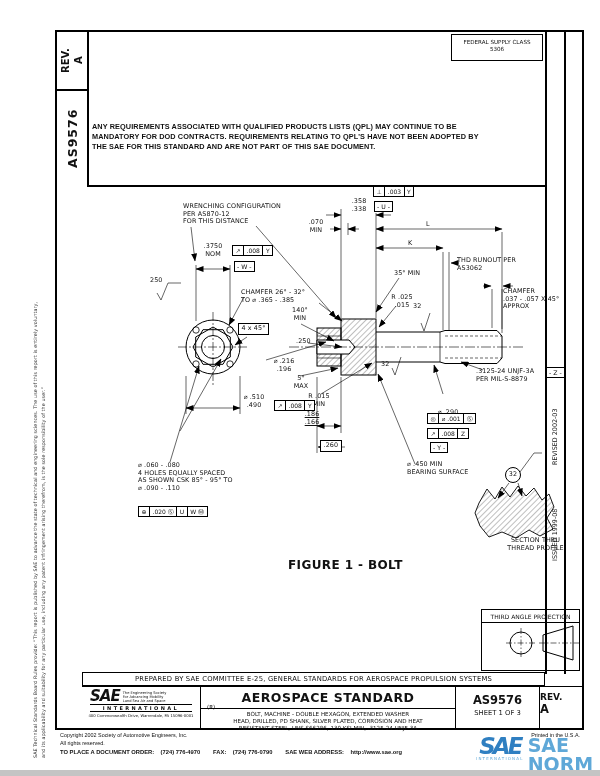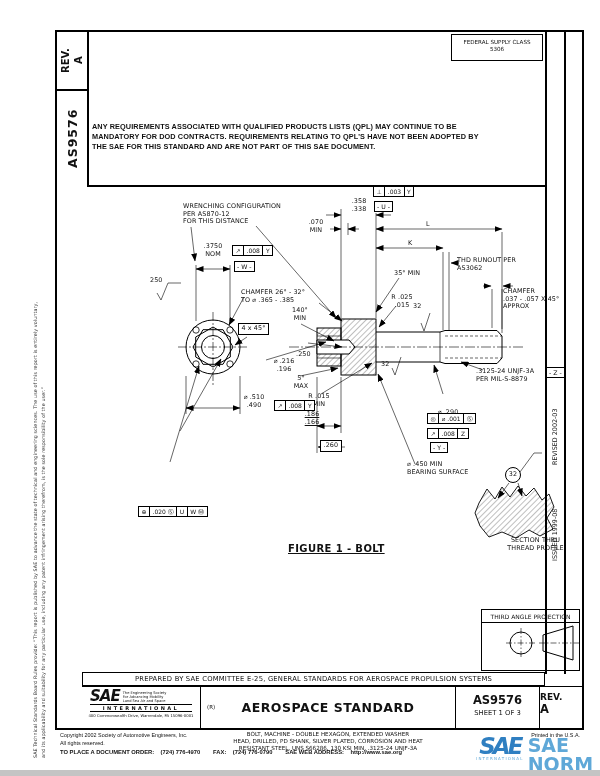--- a/index.html
+++ b/index.html
@@ -198,21 +198,21 @@
       <div class="lbl" style="left:315px;top:55px;">K</div>
       <div class="lbl" style="left:364px;top:72px;">THD RUNOUT PER
 AS3062</div>
       <div class="lbl" style="left:301px;top:85px;">35° MIN</div>
       <div class="lbl" style="left:148px;top:104px;">CHAMFER 26° - 32°
 TO ⌀ .365 - .385</div>
       <div class="lbl" style="left:57px;top:92px;">250</div>
       <div class="lbl c" style="left:194px;top:122px;width:26px;">140°
 MIN</div>
       <div class="lbl boxed" style="left:145px;top:138px;">4 x 45°</div>
-      <div class="lbl" style="left:203px;top:166px;">.250</div>
+      <div class="lbl" style="left:203px;top:153px;">.250</div>
       <div class="lbl c" style="left:176px;top:173px;width:30px;">⌀ .216
 .196</div>
       <div class="lbl c" style="left:197px;top:190px;width:22px;">5°
 MAX</div>
       <div class="lbl c" style="left:212px;top:208px;width:28px;">R .015
 MIN</div>
       <div class="lbl c" style="left:146px;top:209px;width:30px;">⌀ .510
 .490</div>
       <div class="lbl c" style="left:295px;top:109px;width:28px;">R .025
 .015</div>
@@ -221,26 +221,30 @@
       <div class="lbl" style="left:410px;top:103px;">CHAMFER
 .037 - .057 X 45°
 APPROX</div>
       <div class="lbl" style="left:383px;top:183px;">.3125-24 UNJF-3A
 PER MIL-S-8879</div>
       <div class="lbl c" style="left:341px;top:224px;width:28px;">⌀ .290
 .280</div>
       <div class="lbl c" style="left:206px;top:226px;width:26px;text-decoration:underline;">.186
 .166</div>
       <div class="lbl boxed" style="left:227px;top:255px;">.260</div>
+      <div class="lbl" style="left:45px;top:277px;">⌀ .060 - .080
+4 HOLES EQUALLY SPACED
+AS SHOWN CSK 85° - 95° TO
+⌀ .090 - .110</div>
       <div class="lbl" style="left:314px;top:276px;">⌀ .450 MIN
 BEARING SURFACE</div>
       <div class="lbl circled" style="left:412px;top:282px;">32</div>
       <div class="lbl c" style="left:390px;top:352px;width:105px;">SECTION THRU
 THREAD PROFILE</div>
-      <div class="lbl b" style="left:195px;top:360px;font-size:10px;letter-spacing:.4px;text-decoration:underline;">FIGURE 1 - BOLT</div>
+      <div class="lbl b" style="left:195px;top:377px;font-size:12px;letter-spacing:.4px;">FIGURE 1 - BOLT</div>
 
       <div class="fcf" style="left:139px;top:60px;">
         <span>↗</span>
           <span>.008</span>
           <span>Y</span>
       </div>
       <div class="fcf" style="left:280px;top:1px;">
         <span>⊥</span>
           <span>.003</span>
           <span>Y</span>
@@ -284,21 +288,21 @@
         <div style="display:flex;align-items:flex-start;padding:3px 0 0 8px;">
           <span style="font-size:15px;font-weight:bold;font-style:italic;letter-spacing:-1px;line-height:13px;">SAE</span>
           <span style="font-size:3.6px;line-height:4.2px;white-space:pre-line;margin-left:3px;margin-top:1px;">The Engineering Society
 For Advancing Mobility
 Land Sea Air and Space</span>
         </div>
         <div style="margin:0 8px 0 8px;border-top:.8px solid #000;border-bottom:.8px solid #000;text-align:center;font-size:5px;letter-spacing:2.4px;font-weight:bold;">INTERNATIONAL</div>
         <div style="text-align:center;font-size:3.8px;margin-top:1.5px;">400 Commonwealth Drive, Warrendale, PA 15096-0001</div>
       </div>
       <div class="tbcell" style="width:255px;">
-        <div style="text-align:center;font-size:12.5px;font-weight:bold;letter-spacing:.5px;border-bottom:1px solid #000;padding:13px 0;">AEROSPACE STANDARD</div>
+        <div style="text-align:center;font-size:12.5px;font-weight:bold;letter-spacing:.5px;border-bottom:1px solid #000;padding:3px 0;">AEROSPACE STANDARD</div>
         <span style="position:absolute;left:6px;top:17px;font-size:5.5px;">(R)</span>
         <div style="text-align:center;font-size:5.6px;line-height:6.8px;white-space:pre-line;margin-top:2px;">BOLT, MACHINE - DOUBLE HEXAGON, EXTENDED WASHER
 HEAD, DRILLED, PD SHANK, SILVER PLATED, CORROSION AND HEAT
 RESISTANT STEEL, UNS S66286, 130 KSI MIN, .3125-24 UNJF-3A</div>
       </div>
       <div class="tbcell" style="width:84px;text-align:center;">
         <div style="font-size:11.5px;font-weight:bold;margin-top:6px;">AS9576</div>
         <div style="font-size:6.8px;margin-top:2px;">SHEET 1 OF 3</div>
       </div>
       <div class="tbcell" style="flex:1;text-align:left;">

